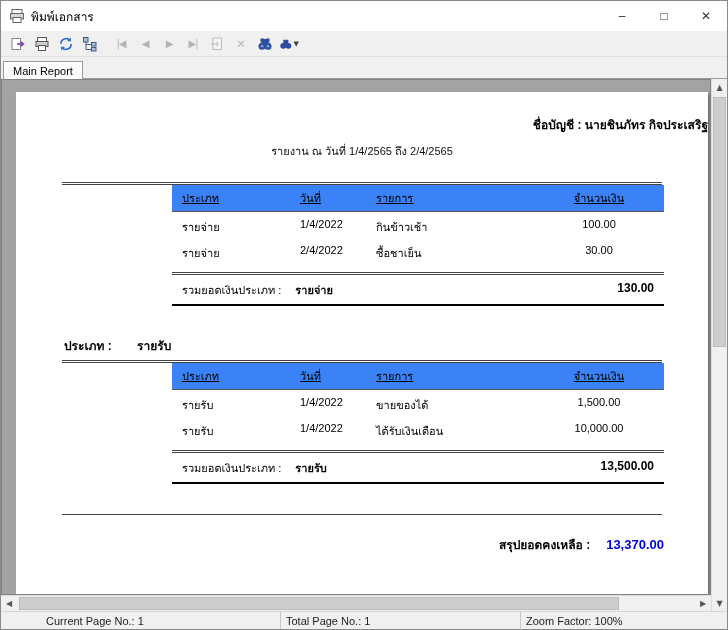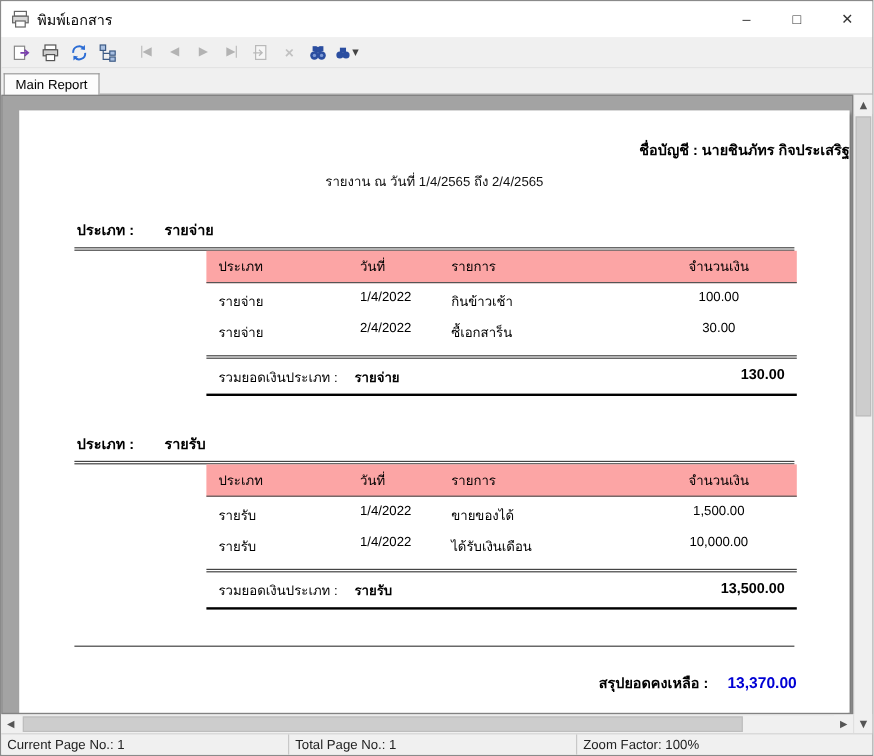--- a/index.html
+++ b/index.html
@@ -38,37 +38,37 @@
   .vscroll { flex:0 0 16px; background:#f0f0f0; display:flex; flex-direction:column; border-left:1px solid #dcdcdc; }
   .hscroll { flex:0 0 16px; background:#f0f0f0; display:flex; border-top:1px solid #dcdcdc; }
   .sb-btn { flex:0 0 16px; display:flex; align-items:center; justify-content:center; font-size:8px; color:#555; background:#f0f0f0; font-family:"DejaVu Sans", sans-serif; }
   .sb-track { flex:1; position:relative; }
   .vthumb { position:absolute; left:1px; right:1px; top:2px; height:250px; background:#cdcdcd; border:1px solid #bdbdbd; }
   .hthumb { position:absolute; top:1px; bottom:1px; left:2px; width:600px; background:#cdcdcd; border:1px solid #bdbdbd; }
 
   
   .statusbar { height:18px; background:#f0f0f0; display:flex; align-items:center; font-size:11px; color:#222; flex:0 0 auto; border-top:1px solid #d5d5d5; }
   .status-cell { height:100%; display:flex; align-items:center; padding-left:5px; border-right:1px solid #c8c8c8; }
-  .status-cell.c1 { width:240px; }
+  .status-cell.c1 { width:240px;margin-left:40px; }
   .status-cell.c2 { width:240px; }
   .status-cell.c3 { flex:1; border-right:none; }
 
   
   .rep-title { text-align:center; font-weight:bold; font-size:14px; color:#000; }
   .rep-account { text-align:right; font-weight:bold; font-size:12px; margin-top:5px; }
   .rep-date { text-align:center; font-size:11px; margin-top:8px; color:#111; }
 
   .section { margin-top:22px; }
   .sec-head { margin-left:48px; font-size:12px; }
   .sec-head .lbl { font-weight:bold; }
   .sec-head .val { font-weight:bold; margin-left:22px; }
   .dline { margin:5px 46px 0 46px; height:3px; border-top:1px solid #444; border-bottom:1px solid #444; }
 
   .rtable { margin-left:156px; width:492px; font-size:11px; }
-  .thead { display:grid; grid-template-columns:118px 76px 1fr 110px; background:#fca5a5; border-bottom:1px solid #555; padding:4px 10px; }
+  .thead { display:grid; grid-template-columns:118px 76px 1fr 110px; background:#3b82f6; border-bottom:1px solid #555; padding:4px 10px;text-decoration:underline; }
   .thead span { color:#000; }
   .trow { display:grid; grid-template-columns:118px 76px 1fr 110px; padding:6px 10px 2px 10px; }
   .num { text-align:center; }
   .tdline { margin-top:8px; height:3px; border-top:1px solid #444; border-bottom:1px solid #444; }
   .trow-total { display:flex; align-items:flex-start; padding:6px 10px 5px 10px; }
   .trow-total .tt-lbl { }
   .trow-total .tt-type { font-weight:bold; margin-left:14px; }
   .trow-total .tt-val { margin-left:auto; font-weight:bold; font-size:12px; }
   .thickline { height:2px; background:#000; }
 
@@ -176,42 +176,38 @@
 
   <div class="viewer">
     <div class="viewer-main">
       <div class="canvas">
         <div class="page">
 
           <div class="rep-account">ชื่อบัญชี : นายชินภัทร กิจประเสริฐ</div>
           <div class="rep-date">รายงาน ณ วันที่ 1/4/2565 ถึง 2/4/2565</div>
 
           <div class="section">
-            <div class="sec-head">
-              <span class="lbl">ประเภท :</span>
-              <span class="val">รายจ่าย</span>
-            </div>
             <div class="dline"></div>
             <div class="rtable">
               <div class="thead">
                 <span>ประเภท</span>
                 <span>วันที่</span>
                 <span>รายการ</span>
                 <span class="num">จำนวนเงิน</span>
               </div>
               <div class="trow">
                 <span>รายจ่าย</span>
                 <span>1/4/2022</span>
                 <span>กินข้าวเช้า</span>
                 <span class="num">100.00</span>
               </div>
               <div class="trow">
                 <span>รายจ่าย</span>
                 <span>2/4/2022</span>
-                <span>ซื้เอกสาร็น</span>
+                <span>ซื้อชาเย็น</span>
                 <span class="num">30.00</span>
               </div>
               <div class="tdline"></div>
               <div class="trow-total">
                 <span class="tt-lbl">รวมยอดเงินประเภท :</span>
                 <span class="tt-type">รายจ่าย</span>
                 <span class="tt-val">130.00</span>
               </div>
               <div class="thickline"></div>
             </div>

